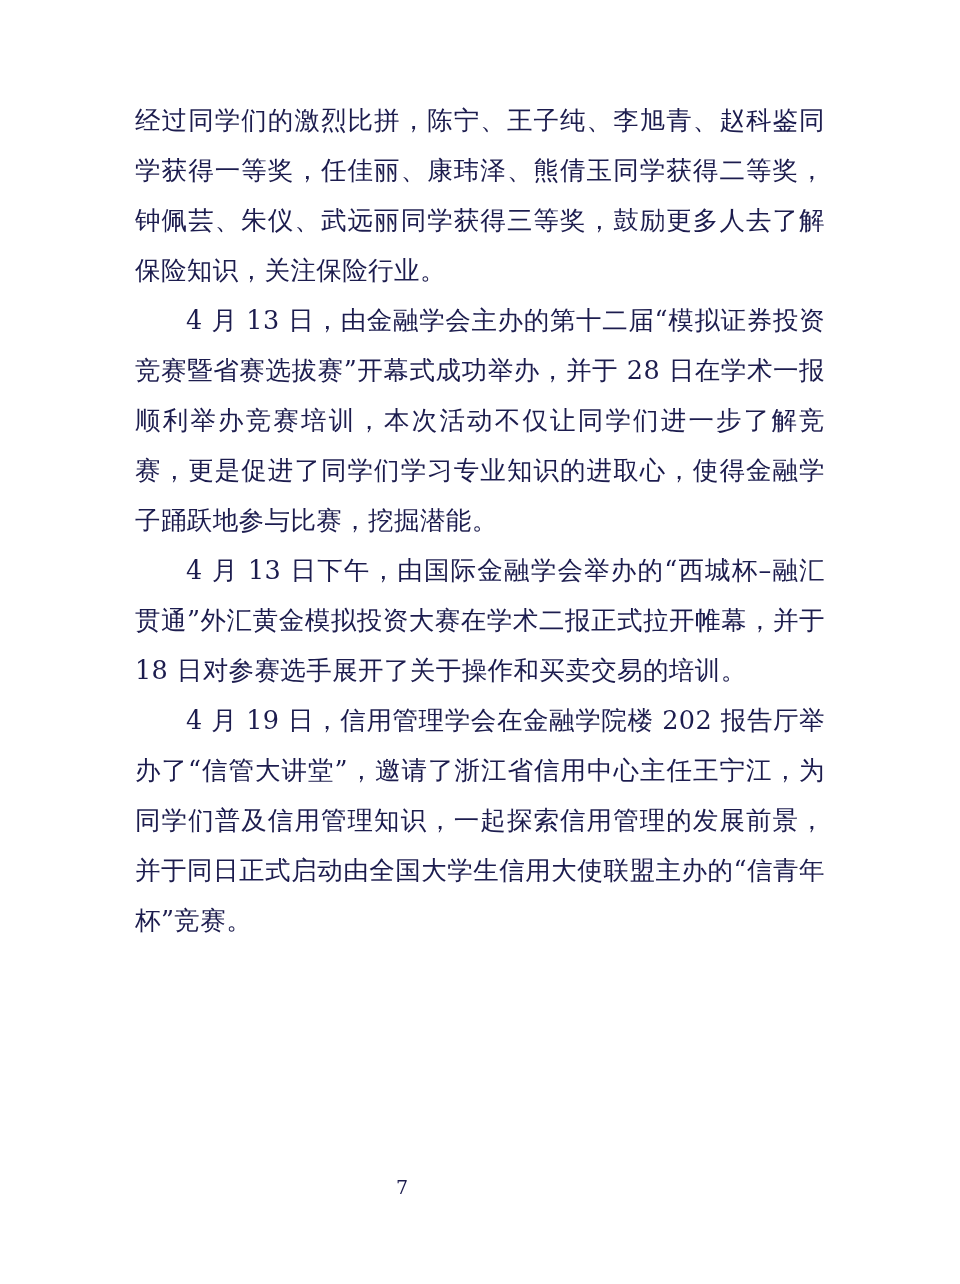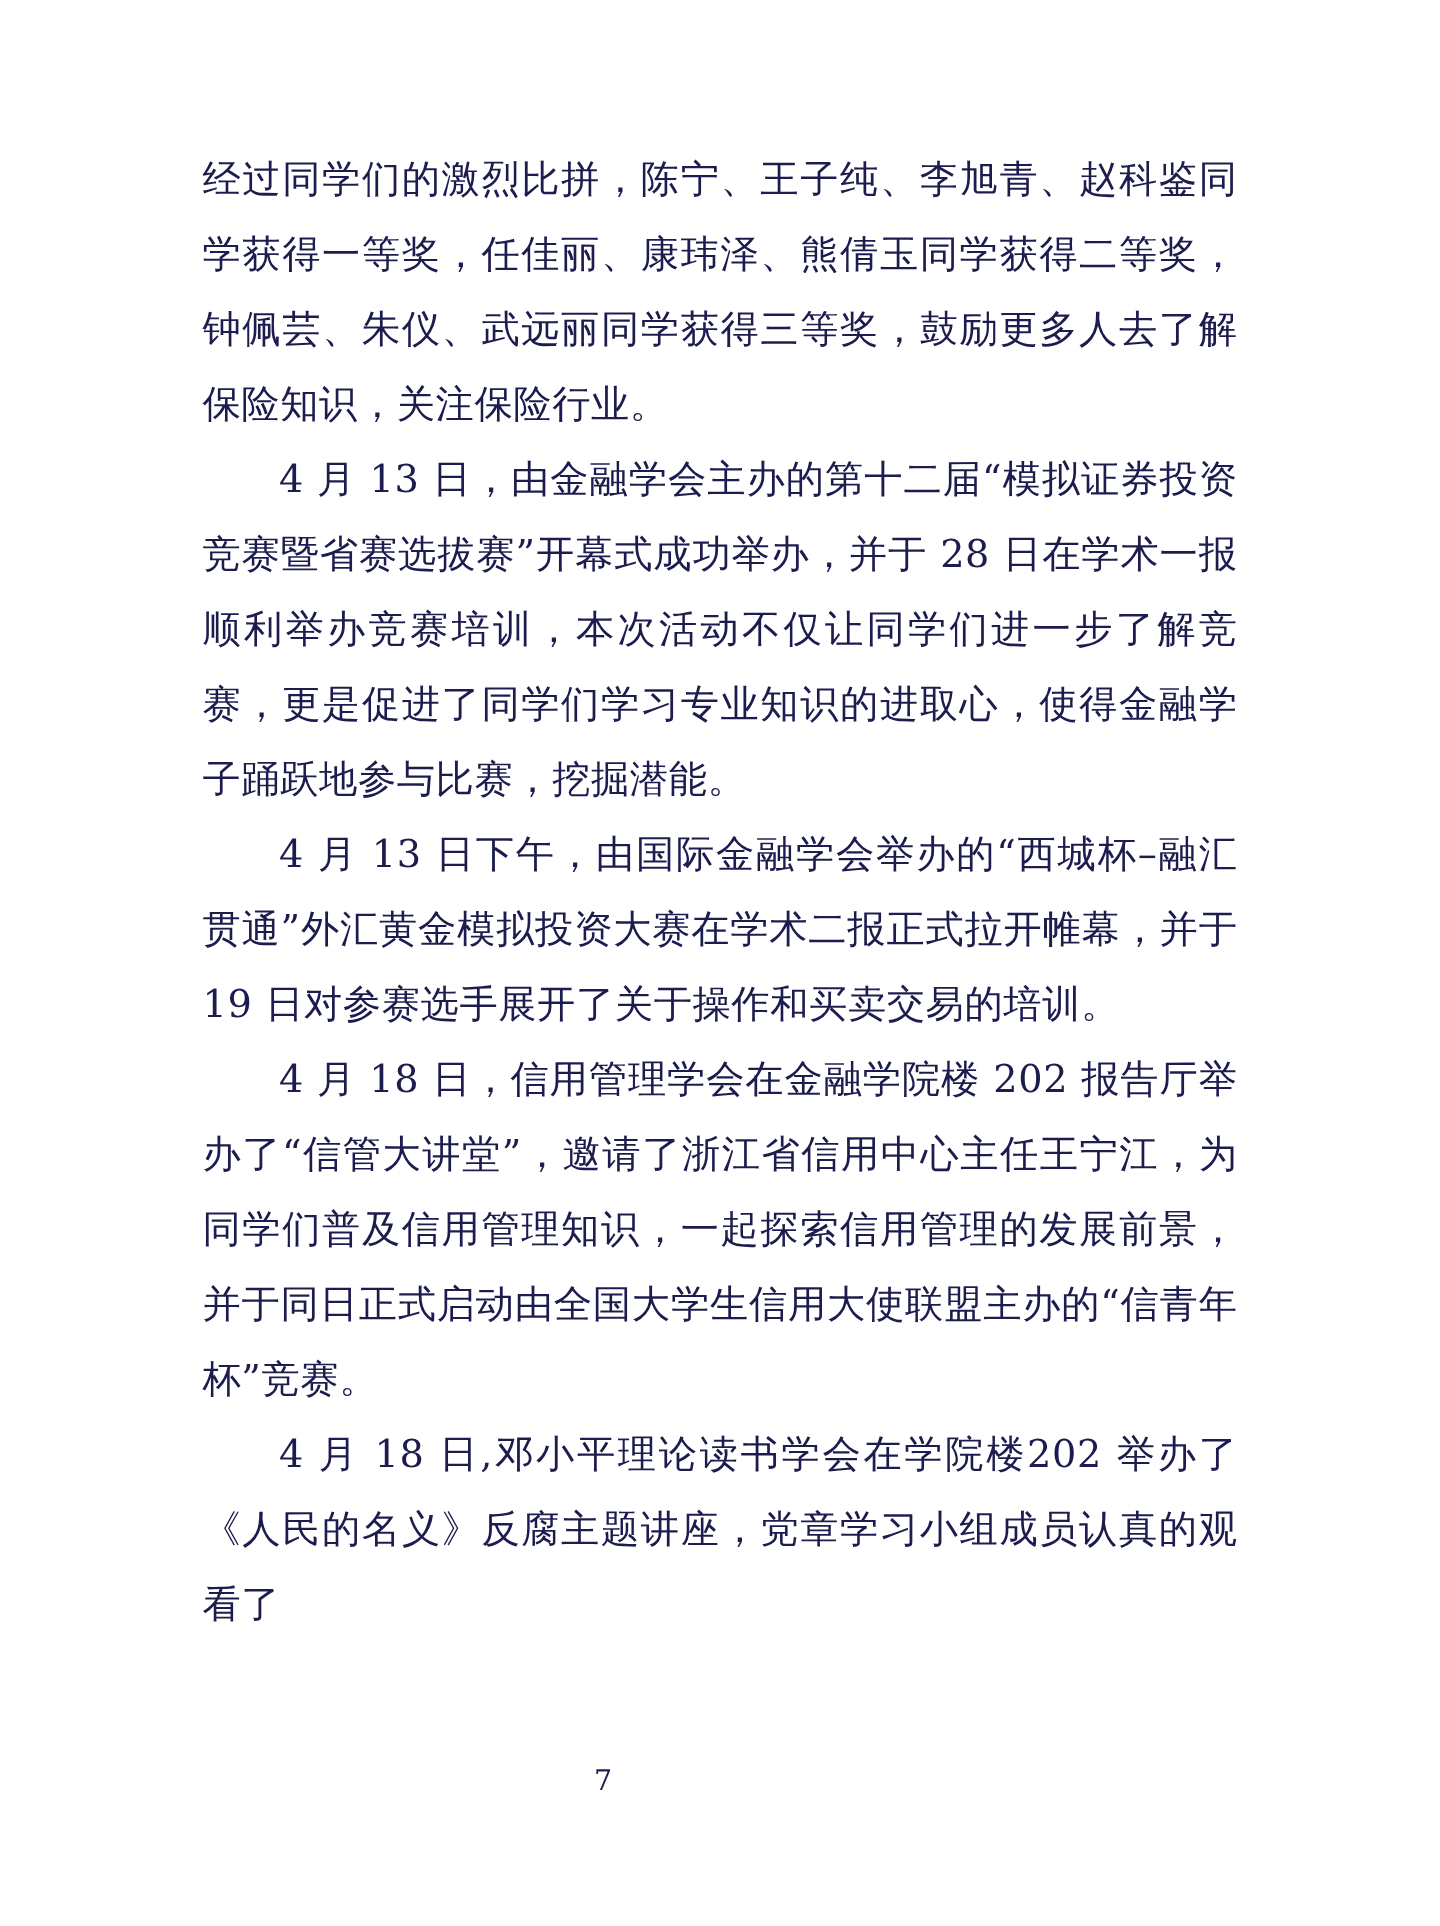--- a/index.html
+++ b/index.html
@@ -51,18 +51,17 @@
     font-family: "DejaVu Serif", "Liberation Serif", serif;
   }
 </style>
 </head>
 <body>
 
 <div class="page">
   <div class="doc-body">
     <p class="para">经过同学们的激烈比拼，陈宁、王子纯、李旭青、赵科鉴同学获得一等奖，任佳丽、康玮泽、熊倩玉同学获得二等奖，钟佩芸、朱仪、武远丽同学获得三等奖，鼓励更多人去了解保险知识，关注保险行业。</p>
     <p class="para indent">4 月 13 日，由金融学会主办的第十二届“模拟证券投资竞赛暨省赛选拔赛”开幕式成功举办，并于 28 日在学术一报顺利举办竞赛培训，本次活动不仅让同学们进一步了解竞赛，更是促进了同学们学习专业知识的进取心，使得金融学子踊跃地参与比赛，挖掘潜能。</p>
-    <p class="para indent">4 月 13 日下午，由国际金融学会举办的“西城杯–融汇贯通”外汇黄金模拟投资大赛在学术二报正式拉开帷幕，并于 19 日对参赛选手展开了关于操作和买卖交易的培训。</p>
-    <p class="para indent">4 月 18 日，信用管理学会在金融学院楼 202 报告厅举办了“信管大讲堂”，邀请了浙江省信用中心主任王宁江，为同学们普及信用管理知识，一起探索信用管理的发展前景，并于同日正式启动由全国大学生信用大使联盟主办的“信青年杯”竞赛。</p>
-    <p class="para indent">4 月 18 日,邓小平理论读书学会在学院楼202 举办了《人民的名义》反腐主题讲座，党章学习小组成员认真的观看了</p>
+    <p class="para indent">4 月 13 日下午，由国际金融学会举办的“西城杯–融汇贯通”外汇黄金模拟投资大赛在学术二报正式拉开帷幕，并于 18 日对参赛选手展开了关于操作和买卖交易的培训。</p>
+    <p class="para indent">4 月 19 日，信用管理学会在金融学院楼 202 报告厅举办了“信管大讲堂”，邀请了浙江省信用中心主任王宁江，为同学们普及信用管理知识，一起探索信用管理的发展前景，并于同日正式启动由全国大学生信用大使联盟主办的“信青年杯”竞赛。</p>
   </div>
   <div class="page-number">7</div>
 </div>
 
 </body></html>

